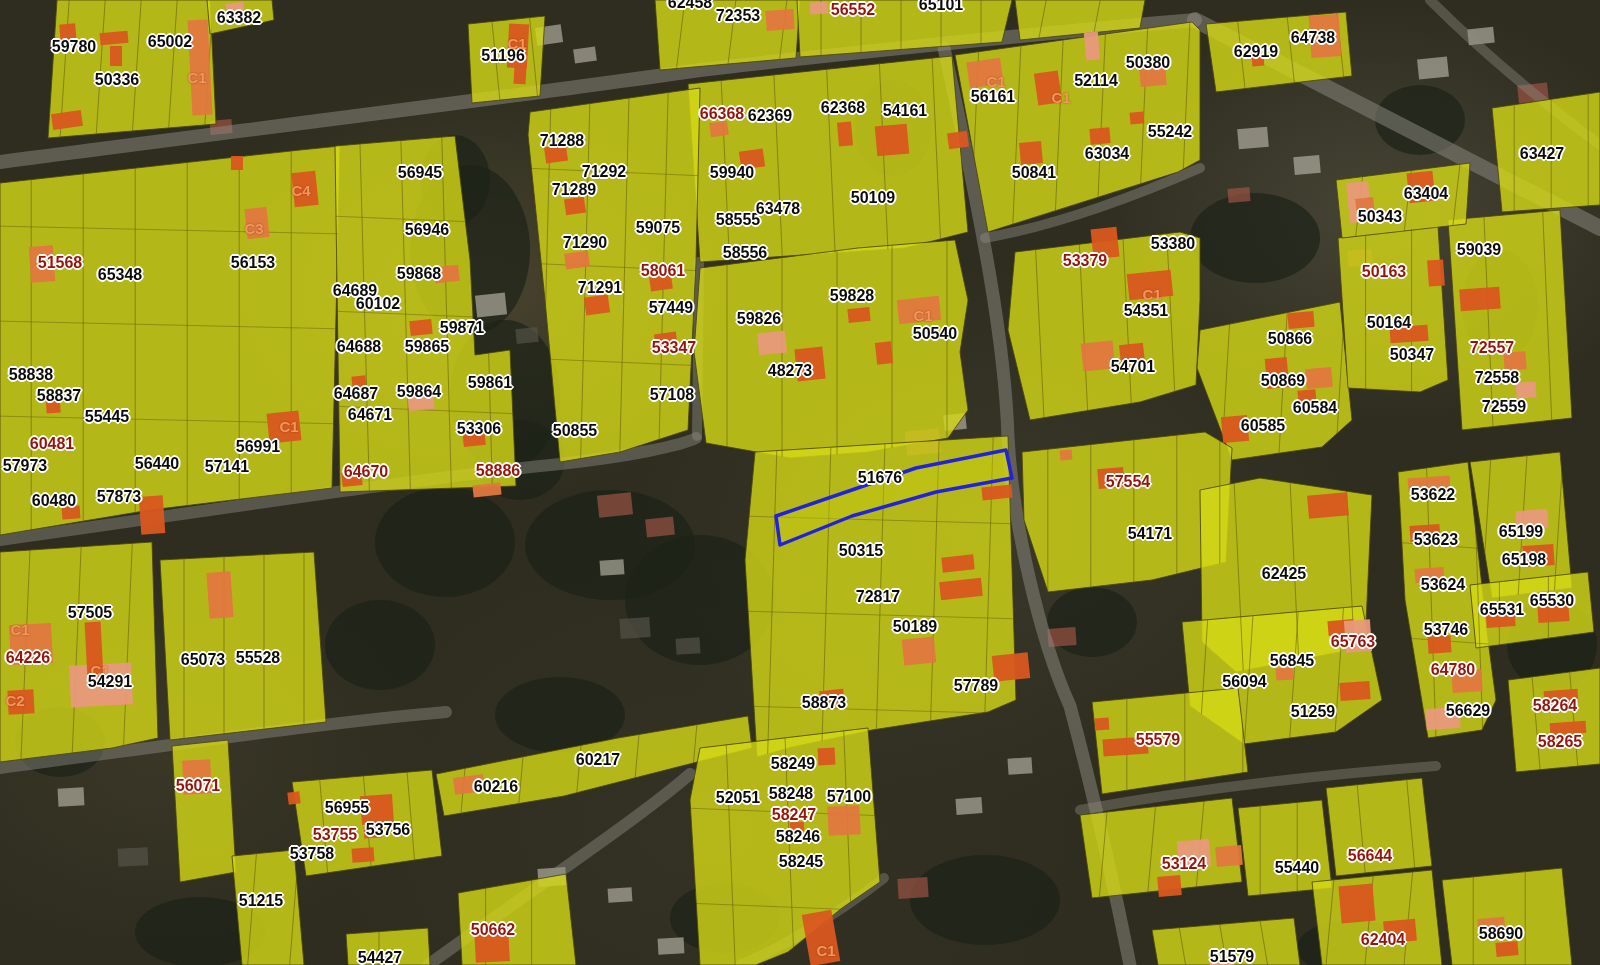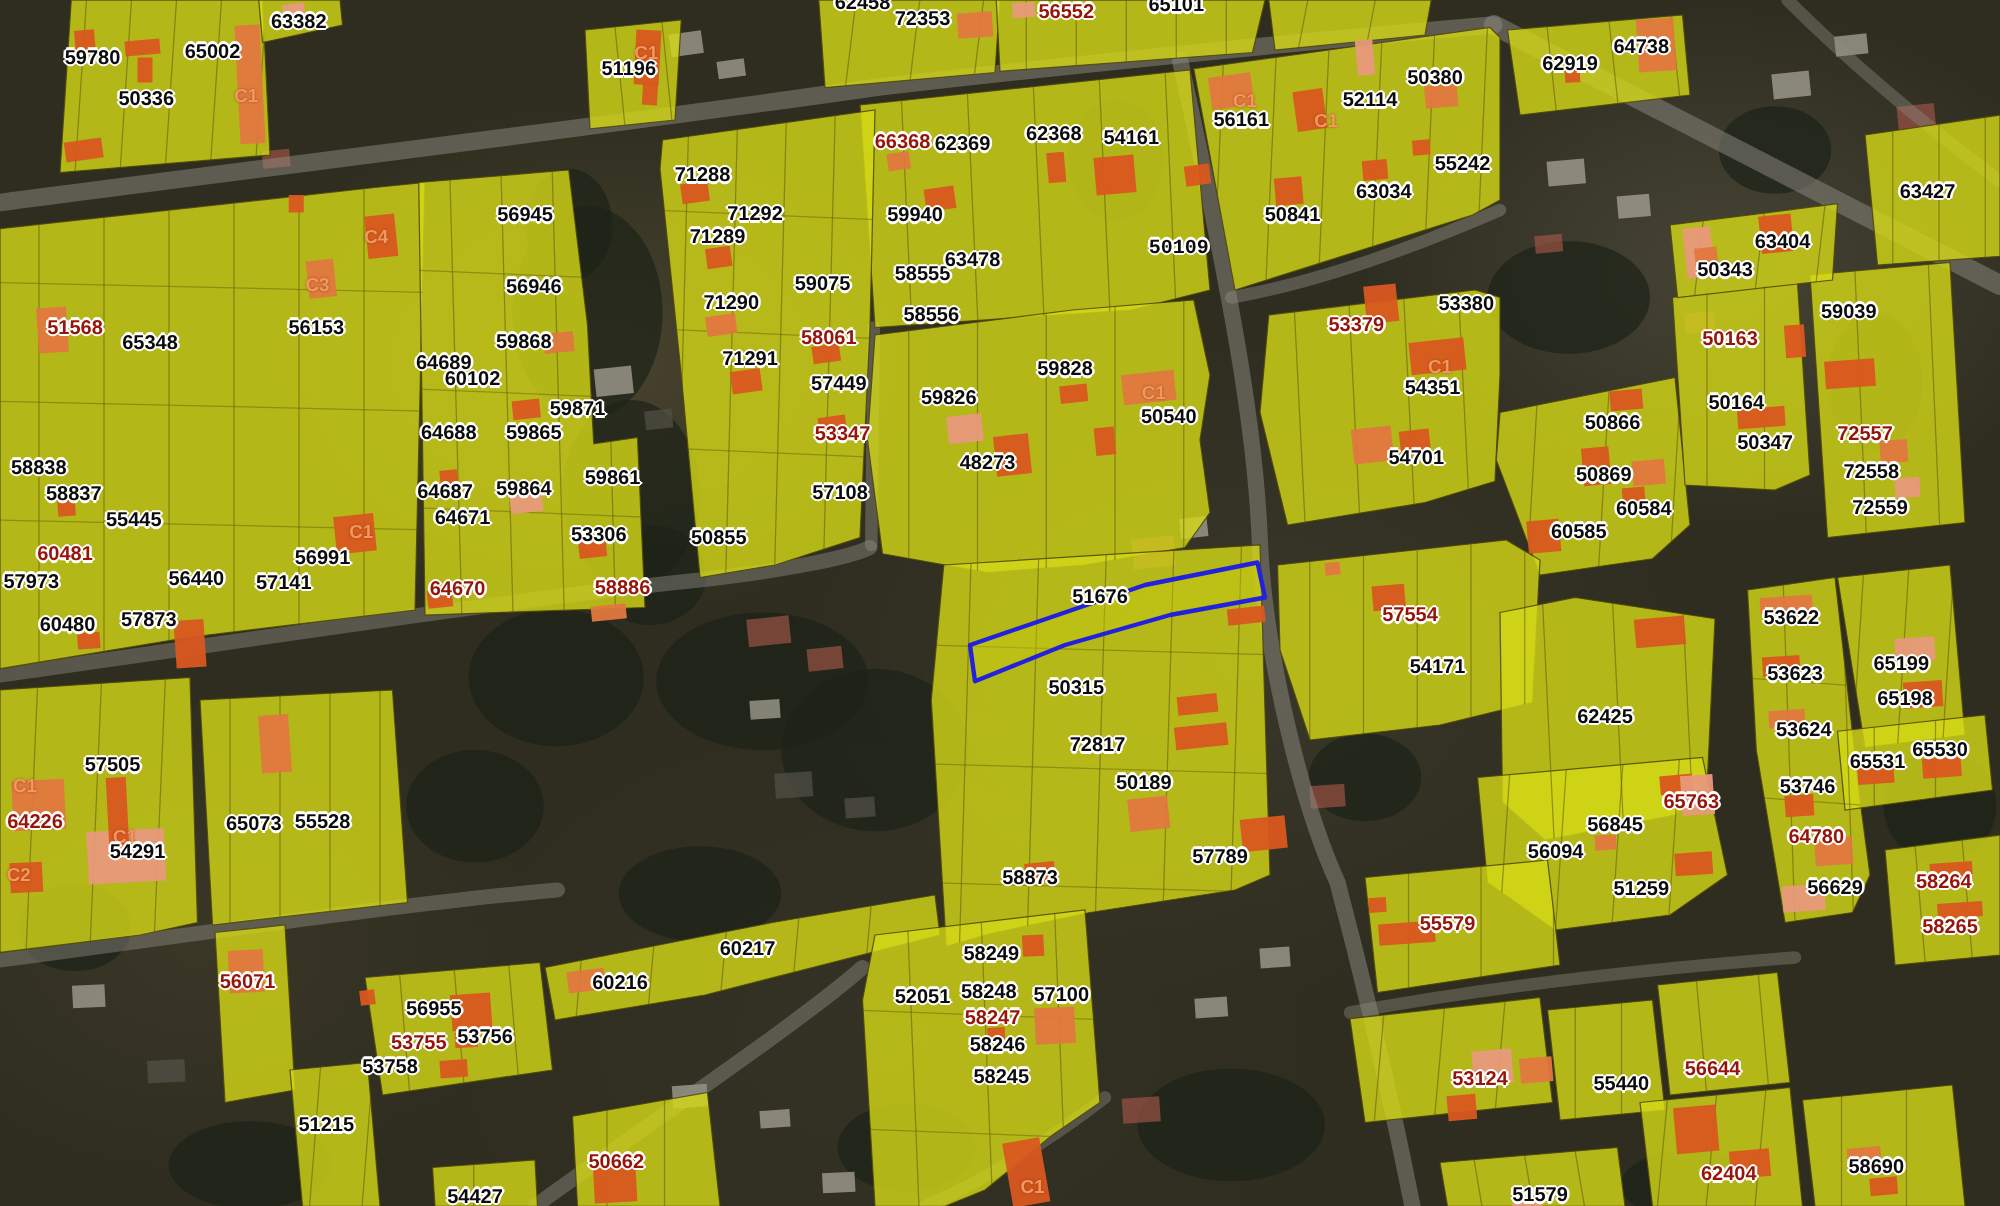--- a/index.html
+++ b/index.html
@@ -649,21 +649,21 @@
       <div class="lbl k" style="left: 843px; top: 108px;">62368</div>
       <div class="lbl k" style="left: 905px; top: 111px;">54161</div>
       <div class="lbl o" style="left: 996px; top: 81px;">C1</div>
       <div class="lbl k" style="left: 993px; top: 97px;">56161</div>
       <div class="lbl o" style="left: 1061px; top: 97px;">C1</div>
       <div class="lbl k" style="left: 1096px; top: 81px;">52114</div>
       <div class="lbl k" style="left: 1148px; top: 63px;">50380</div>
       <div class="lbl k" style="left: 1170px; top: 132px;">55242</div>
       <div class="lbl k" style="left: 1107px; top: 154px;">63034</div>
       <div class="lbl k" style="left: 1034px; top: 173px;">50841</div>
-      <div class="lbl k" style="left: 943px; top: 198px; font-family: Liberation Mono, monospace;">50109</div>
+      <div class="lbl k" style="left: 873px; top: 198px;">50109</div>
       <div class="lbl k" style="left: 1256px; top: 52px;">62919</div>
       <div class="lbl k" style="left: 1313px; top: 38px;">64738</div>
       <div class="lbl k" style="left: 1542px; top: 154px;">63427</div>
       <div class="lbl k" style="left: 1426px; top: 194px;">63404</div>
       <div class="lbl k" style="left: 1380px; top: 217px;">50343</div>
       <div class="lbl k" style="left: 1479px; top: 250px;">59039</div>
       <div class="lbl k" style="left: 420px; top: 173px;">56945</div>
       <div class="lbl k" style="left: 427px; top: 230px;">56946</div>
       <div class="lbl r" style="left: 60px; top: 263px;">51568</div>
       <div class="lbl k" style="left: 120px; top: 275px;">65348</div>
@@ -726,21 +726,21 @@
       <div class="lbl k" style="left: 1412px; top: 355px;">50347</div>
       <div class="lbl r" style="left: 1492px; top: 348px;">72557</div>
       <div class="lbl k" style="left: 1497px; top: 378px;">72558</div>
       <div class="lbl k" style="left: 1504px; top: 407px;">72559</div>
       <div class="lbl k" style="left: 880px; top: 478px;">51676</div>
       <div class="lbl k" style="left: 861px; top: 551px;">50315</div>
       <div class="lbl k" style="left: 878px; top: 597px;">72817</div>
       <div class="lbl k" style="left: 889px; top: 627px; margin-left: 26px;">50189</div>
       <div class="lbl k" style="left: 824px; top: 703px;">58873</div>
       <div class="lbl k" style="left: 976px; top: 686px;">57789</div>
-      <div class="lbl r" style="left: 1128px; top: 482px; margin-top: 11px;">57554</div>
+      <div class="lbl r" style="left: 1128px; top: 482px;">57554</div>
       <div class="lbl k" style="left: 1150px; top: 534px;">54171</div>
       <div class="lbl k" style="left: 1284px; top: 574px;">62425</div>
       <div class="lbl r" style="left: 1353px; top: 642px;">65763</div>
       <div class="lbl k" style="left: 1292px; top: 661px;">56845</div>
       <div class="lbl k" style="left: 1226px; top: 682px; padding-left: 37px;">56094</div>
       <div class="lbl k" style="left: 1313px; top: 712px;">51259</div>
       <div class="lbl r" style="left: 1158px; top: 740px;">55579</div>
       <div class="lbl k" style="left: 1433px; top: 495px;">53622</div>
       <div class="lbl k" style="left: 1436px; top: 540px;">53623</div>
       <div class="lbl k" style="left: 1443px; top: 585px;">53624</div>

